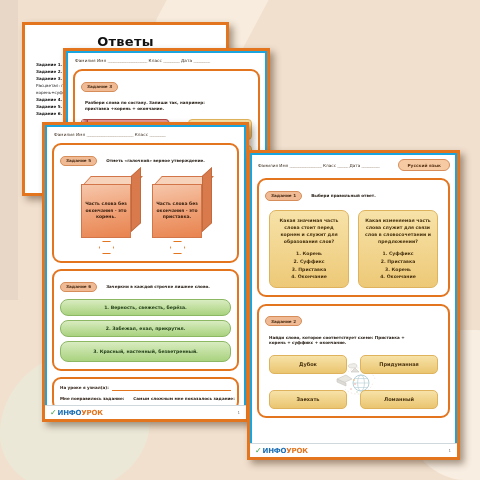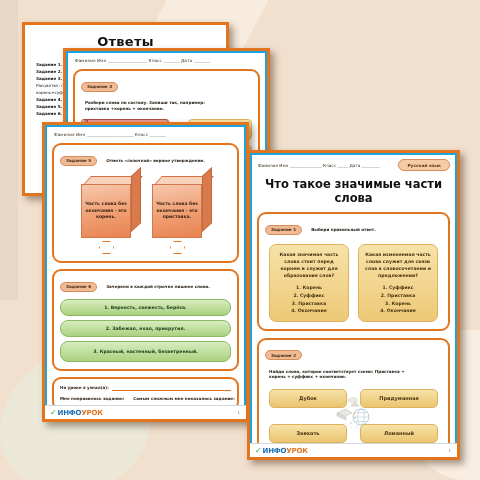--- a/index.html
+++ b/index.html
@@ -338,21 +338,20 @@
         <span>Фамилия Имя</span>
         <span class="dots">__________________</span>
         <span>Класс</span>
         <span class="dots">______</span>
         <span>Дата</span>
         <span class="dots">__________</span>
       </div>
       <div class="subject-badge">Русский язык</div>
     </div>
 
-    <div class="front-title">Что такое значимые части слова</div>
 
     <div class="panel" style="margin-top:7px;">
       <span class="badge">Задание 1</span>
       <span class="task-inst">Выбери правильный ответ.</span>
 
       <div class="qcard-row">
         <div class="qcard">
           <div class="qtext">Какая значимая часть слова стоит перед корнем и служит для образования слов?</div>
           <ul class="qopts">
             <li>1.  Корень</li>

